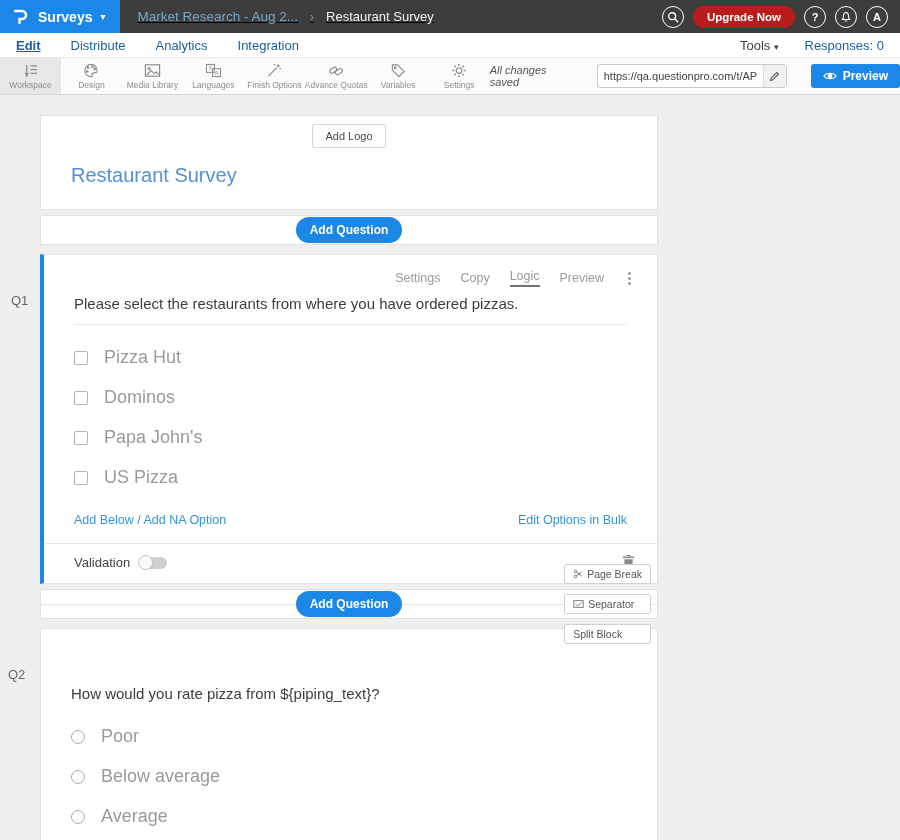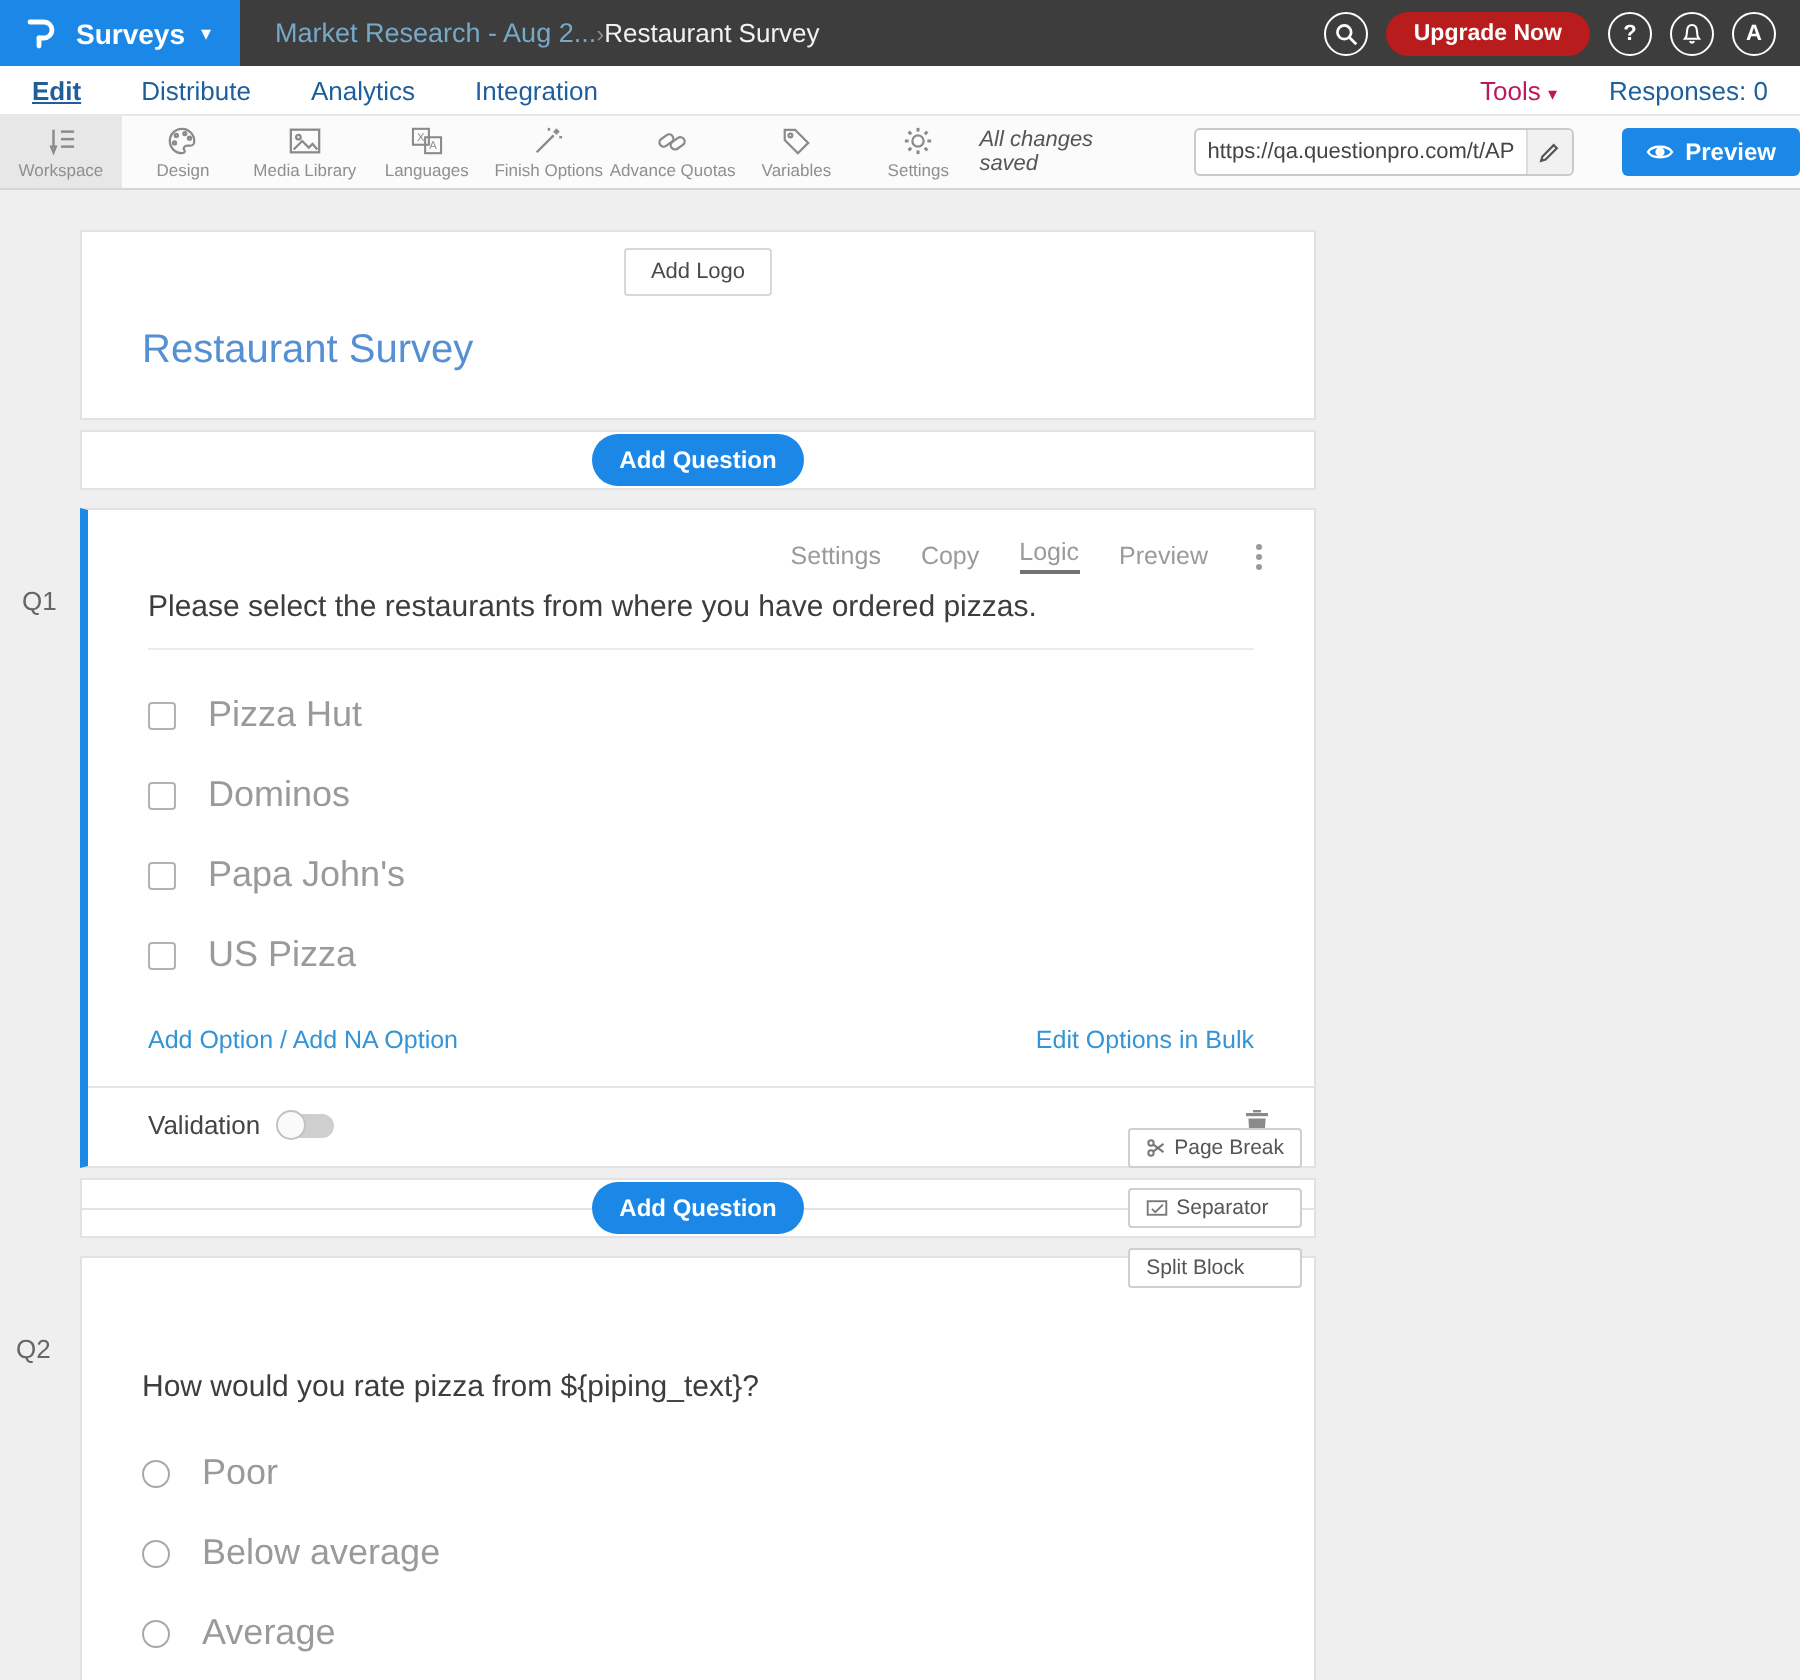--- a/index.html
+++ b/index.html
@@ -5,36 +5,36 @@
   * { margin:0; padding:0; box-sizing:border-box; }
   html,body { width:900px; height:840px; overflow:hidden; }
   body { font-family:"Liberation Sans", sans-serif; background:#efefef; font-size:13px; }
 
   
   .topbar { height:33px; background:#3d3d3d; display:flex; align-items:center; }
   .brand { height:100%; background:#1b87e6; display:flex; align-items:center; gap:8px; padding:0 14px 0 10px; cursor:pointer; }
   .brand-logo { width:20px; height:20px; display:flex; align-items:center; justify-content:center; }
   .brand-label { color:#fff; font-size:14px; font-weight:bold; }
   .brand-caret { color:#fff; font-size:10px; }
-  .crumbs { display:flex; align-items:flex-end; margin-left:18px; gap:0; }
+  .crumbs { display:flex; align-items:flex-end; margin-left:18px; gap:12px;text-decoration:underline; }
   .crumb-parent { color:#76a9c8; font-size:13.5px; cursor:pointer; }
   .crumb-sep { color:#8d8d8d; font-size:12px; }
   .crumb-current { color:#f2f2f2; font-size:13px; }
   .top-right { margin-left:auto; display:flex; align-items:center; gap:9px; padding-right:12px; }
   .circle-btn { width:22px; height:22px; border:1.5px solid #fff; border-radius:50%; color:#fff;
                 display:flex; align-items:center; justify-content:center; font-size:11px; font-weight:bold; cursor:pointer; background:transparent; }
   .upgrade-btn { background:#b91c1c; color:#fff; border:none; border-radius:12px; padding:5px 14px;
                  font-size:11.5px; font-weight:bold; cursor:pointer; font-family:inherit; }
 
   
   .subnav { height:24px; background:#fff; display:flex; align-items:center; padding:0 16px; gap:30px;justify-content:flex-end; }
   .nav-link { color:#1d5e9b; font-size:13px; cursor:pointer; text-decoration:none; }
   .nav-link.active { text-decoration:underline; font-weight:bold; }
   .subnav-right { margin-left:auto; display:flex; align-items:center; gap:26px; }
-  .tools-link { color:#be185d; font-size:13px; cursor:pointer; }
+  .tools-link { color:#404040; font-size:13px; cursor:pointer; }
   .tools-link .caret { font-size:9px; }
   .responses { color:#1d5e9b; font-size:13px; }
 
   
   .toolbar { height:38px; background:#fbfbfb; border-top:1px solid #e7e7e7; border-bottom:1px solid #d6d6d6;
              display:flex; align-items:stretch; }
   .tool { width:64px; display:flex; flex-direction:column; align-items:center; justify-content:center; gap:2px;
           color:#8a8a8a; cursor:pointer; }
   .tool.active { background:#e7e7e7; }
   .tool svg { stroke:#8a8a8a; }
@@ -284,21 +284,21 @@
         <span class="checkbox"></span>
         <span class="opt-label">Papa John's</span>
       </div>
       <div class="opt-row">
         <span class="checkbox"></span>
         <span class="opt-label">US Pizza</span>
       </div>
     </div>
     <div class="links-row">
       <span>
-        <span class="blue-link">Add Option</span>
+        <span class="blue-link">Add Below</span>
         <span class="slash">/</span>
         <span class="blue-link">Add NA Option</span>
       </span>
       <span class="blue-link">Edit Options in Bulk</span>
     </div>
     <div class="validation-row">
       <span class="validation-label">Validation</span>
       <span class="toggle">
           <span class="knob"></span>
         </span>

